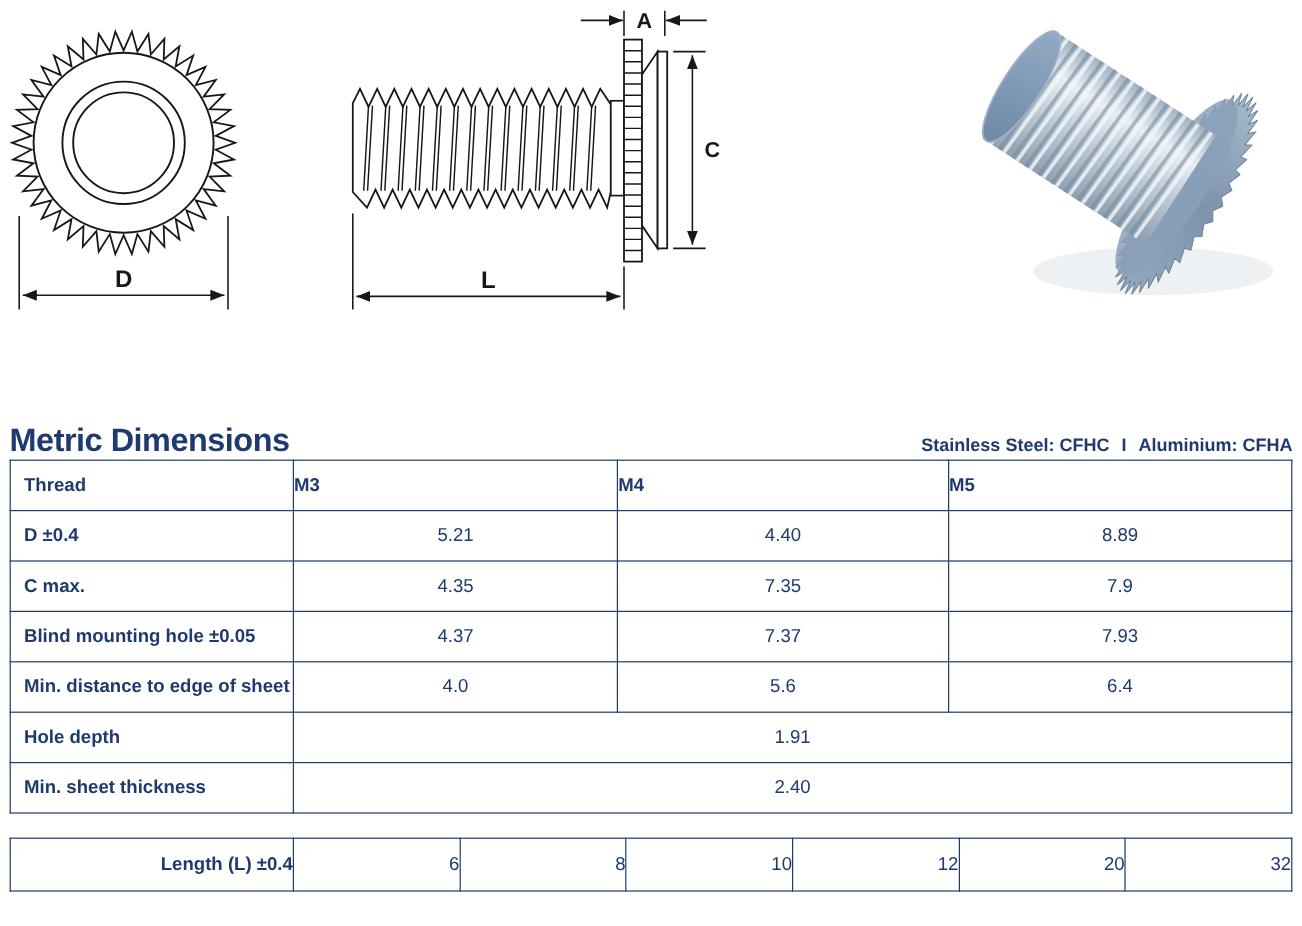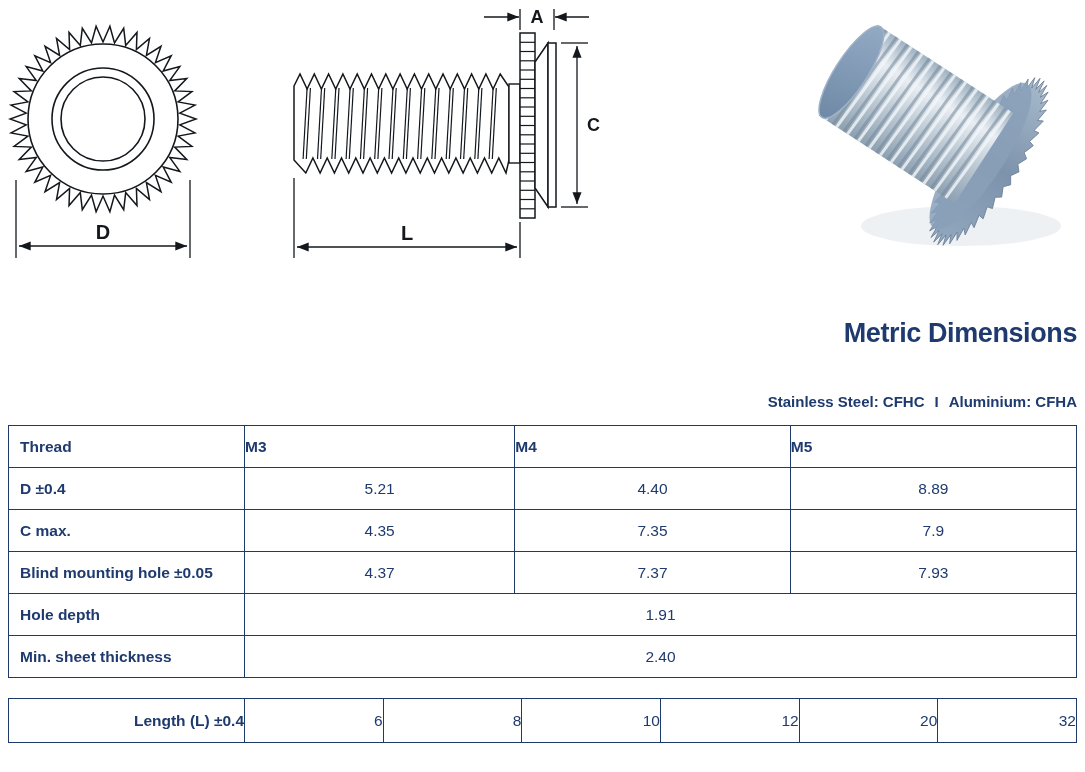--- a/index.html
+++ b/index.html
@@ -9,29 +9,29 @@
 
   
   .figures { position:relative; height:262px; }
   .fig { position:absolute; top:0; }
   #fig-front { left:0; }
   #fig-side  { left:268px; }
   #fig-photo { left:778px; }
   svg text.dim { font-family:"Liberation Sans",sans-serif; font-weight:bold; fill:#14181d; }
 
   
-  .heading-row { margin-top:56px; display:flex; justify-content:space-between; align-items:flex-end;flex-direction:column; }
+  .heading-row { margin-top:56px; display:flex; justify-content:space-between; align-items:flex-end; }
   .title { font-size:27px; font-weight:bold; color:#1e3a6e; letter-spacing:-0.4px; line-height:30px; }
   .materials { font-size:15px; font-weight:bold; color:#1e3a6e; padding-bottom:2px;margin-top:45px; }
   .materials .sep { display:inline-block; margin:0 10px; }
 
   
   table { width:100%; border-collapse:collapse; table-layout:fixed;
           color:#1e3a6e; font-size:15.5px; }
-  table.dims { margin-top:13px;padding-left:41px; }
+  table.dims { margin-top:1px;padding-left:41px; }
   table.len  { margin-top:20px; }
   td { border:1.5px solid #1d3a6b; height:42px; vertical-align:middle; background:#fff; }
   table.len td { height:44px;text-align:right; }
   td.lbl { font-weight:bold; text-align:left; padding-left:11px; }
   td.val { text-align:center; font-weight:normal; }
   td.hdr { font-weight:bold; text-align:left; }
   table.dims col.c0 { width:22.1%; }
   table.dims col.c1 { width:25.3%; }
   table.dims col.c2 { width:25.8%; }
   table.dims col.c3 { width:26.8%; }
@@ -242,20 +242,26 @@
         <td class="val">7.35</td>
         <td class="val">7.9</td>
       </tr>
       <tr>
         <td class="lbl">Blind mounting hole ±0.05</td>
         <td class="val">4.37</td>
         <td class="val">7.37</td>
         <td class="val">7.93</td>
       </tr>
       <tr>
+        <td class="lbl">Min. distance to edge of sheet</td>
+        <td class="val">4.0</td>
+        <td class="val">5.6</td>
+        <td class="val">6.4</td>
+      </tr>
+      <tr>
         <td class="lbl">Hole depth</td>
         <td class="val" colspan="3">1.91</td>
       </tr>
       <tr>
         <td class="lbl">Min. sheet thickness</td>
         <td class="val" colspan="3">2.40</td>
       </tr>
     </tbody>
   </table>
 

